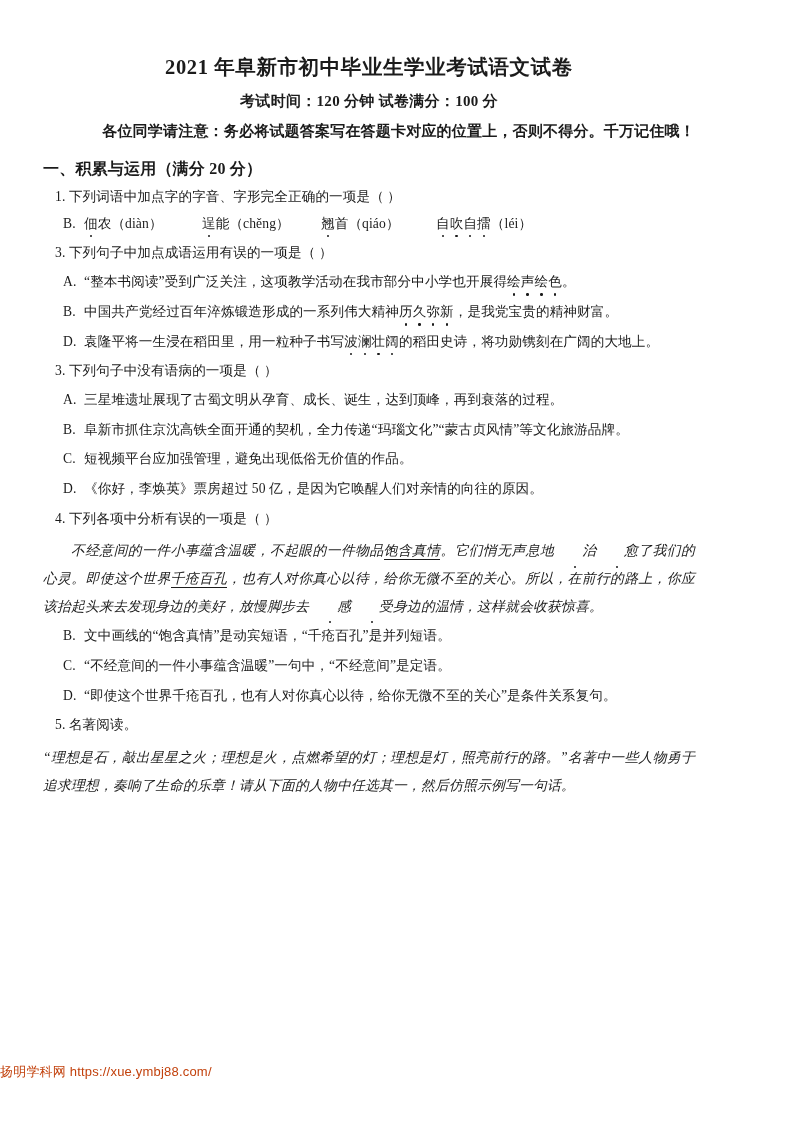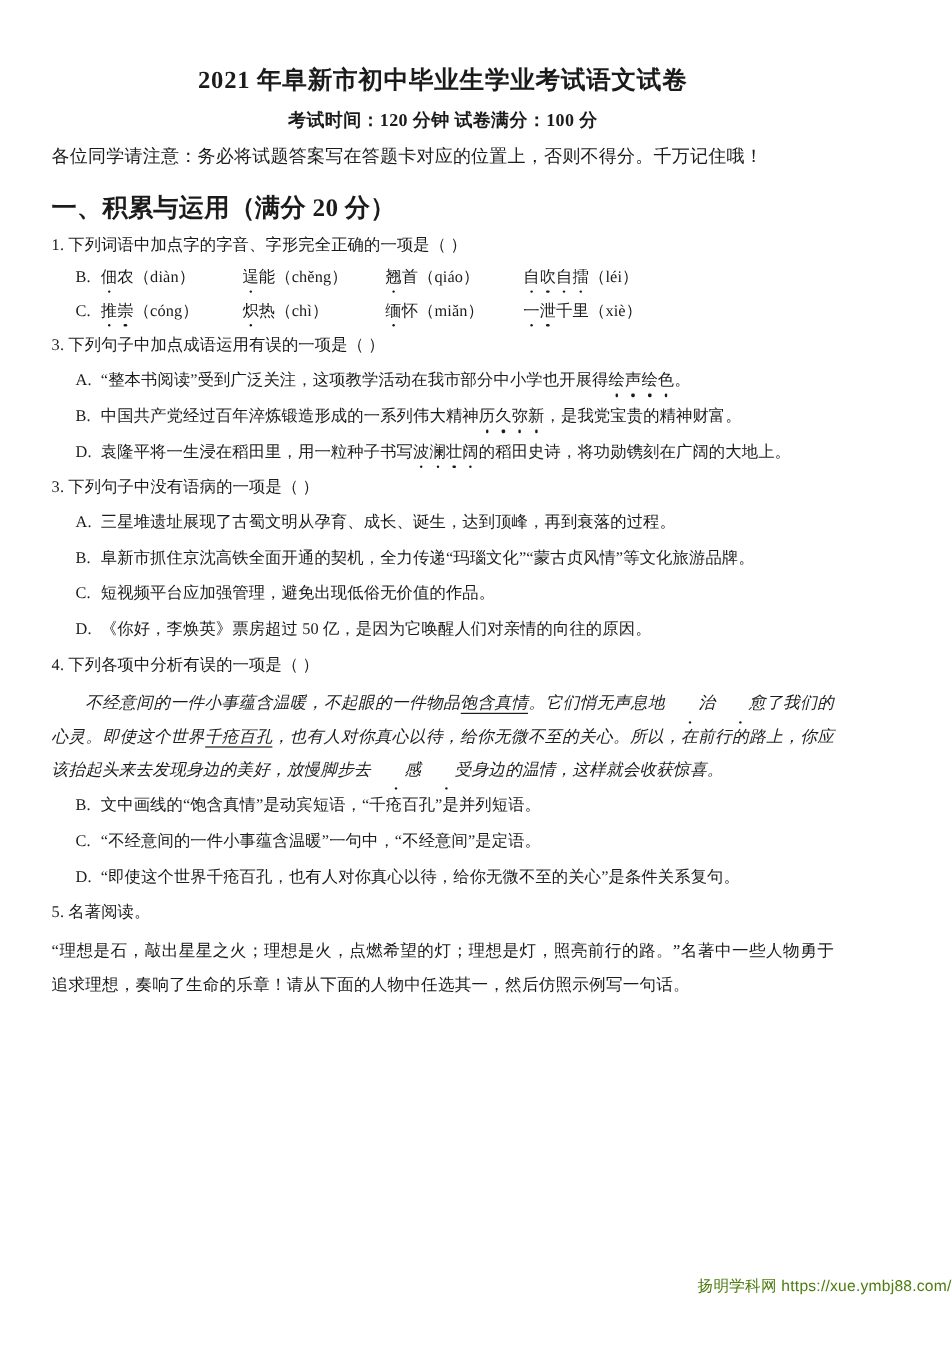--- a/index.html
+++ b/index.html
@@ -35,41 +35,41 @@
   }
   .doc-subtitle {
     text-align: center;
     font-size: 15px;
     font-weight: bold;
     letter-spacing: 0.3px;
     line-height: 1.6;
     margin: 0 0 6px 0;
   }
   .doc-notice {
-    text-align: left;
+    text-align: right;
     font-size: 15px;
-    font-weight: normal;
+    font-weight: bold;
     letter-spacing: 0.2px;
     line-height: 1.6;
     margin: 0 0 9px 0;
   }
 
   
   .section-heading {
-    font-size: 21px;
+    font-size: 16px;
     font-weight: bold;
     letter-spacing: 0.2px;
     margin: 16px 0 7px 0;
   }
 
   
   .q-stem {
     font-size: 13.6px;
     line-height: 1.45;
-    margin: 0 0 9px 0;
+    margin: 0 0 9px 12px;
     letter-spacing: 0.1px;
   }
   .opt-row {
     font-size: 13.6px;
     line-height: 1.45;
     margin: 0 0 10px 0;
     padding-left: 20px;
     letter-spacing: 0.1px;
   }
   .opt-label {
@@ -122,53 +122,53 @@
     text-indent: 28px;
     font-family: "Liberation Serif", "DejaVu Serif", serif;
     font-style: italic;
     letter-spacing: 0.2px;
     text-align: justify;
   }
   .passage-nb {
     font-size: 13.8px;
     line-height: 2.0;
     margin: 0 0 8px 0;
+    font-style: italic;
     letter-spacing: 0.2px;
     text-align: justify;
   }
   .dot-i::after { bottom: -3px; }
 
   
   .footer-mark {
     position: absolute;
     left: 0;
     right: 0;
     top: 1063px;
-    text-align: right;
+    text-align: left;
     font-family: "Liberation Sans", "DejaVu Sans", sans-serif;
     font-size: 13px;
-    color: #4d7c0f;
+    color: #c2410c;
     letter-spacing: 0.2px;
   }
 </style>
 </head>
 <body>
 
 <div class="page">
 
   <h1 class="doc-title">2021 年阜新市初中毕业生学业考试语文试卷</h1>
   <div class="doc-subtitle">考试时间：120 分钟     试卷满分：100 分</div>
   <div class="doc-notice">各位同学请注意：务必将试题答案写在答题卡对应的位置上，否则不得分。千万记住哦！</div>
 
   <div class="section-heading">一、积累与运用（满分 20 分）</div>
 
   <div class="q-stem">1. 下列词语中加点字的字音、字形完全正确的一项是（    ）</div>
   <div id="q1-options">
       <div class="opt-grid"><span class="opt-label">B.</span><span class="cell c1"><span class="dot">佃</span>农（diàn）</span><span class="cell c2"><span class="dot">逞</span>能（chěng）</span><span class="cell c3"><span class="dot">翘</span>首（qiáo）</span><span class="cell c4"><span class="dot">自</span><span class="dot">吹</span><span class="dot">自</span><span class="dot">擂</span>（léi）</span></div>
-      <div class="opt-grid"><span class="opt-label">C.</span><span class="cell c1"><span class="dot">推</span><span class="dot">崇</span>（cóng）</span><span class="cell c2"><span class="dot">炽</span>热（chì）</span><span class="cell c3"><span class="dot">缅</span>怀（miǎn）</span><span class="cell c4"><span class="dot">一</span><span class="dot">泄</span>千里（xiè）</span></div>
     </div>
 
   <div class="q-stem">3. 下列句子中加点成语运用有误的一项是（    ）</div>
   <div id="q2-options">
       <div class="opt-row"><span class="opt-label">A.</span>“整本书阅读”受到广泛关注，这项教学活动在我市部分中小学也开展得<span class="dot">绘</span><span class="dot">声</span><span class="dot">绘</span><span class="dot">色</span>。</div>
       <div class="opt-row"><span class="opt-label">B.</span>中国共产党经过百年淬炼锻造形成的一系列伟大精神<span class="dot">历</span><span class="dot">久</span><span class="dot">弥</span><span class="dot">新</span>，是我党宝贵的精神财富。</div>
       <div class="opt-row"><span class="opt-label">D.</span>袁隆平将一生浸在稻田里，用一粒种子书写<span class="dot">波</span><span class="dot">澜</span><span class="dot">壮</span><span class="dot">阔</span>的稻田史诗，将功勋镌刻在广阔的大地上。</div>
     </div>
 
   <div class="q-stem">3. 下列句子中没有语病的一项是（    ）</div>

